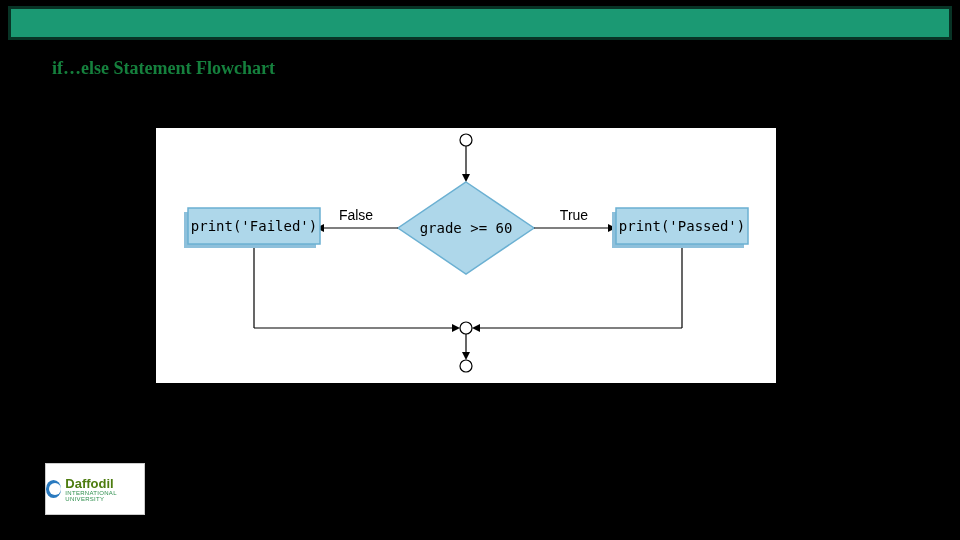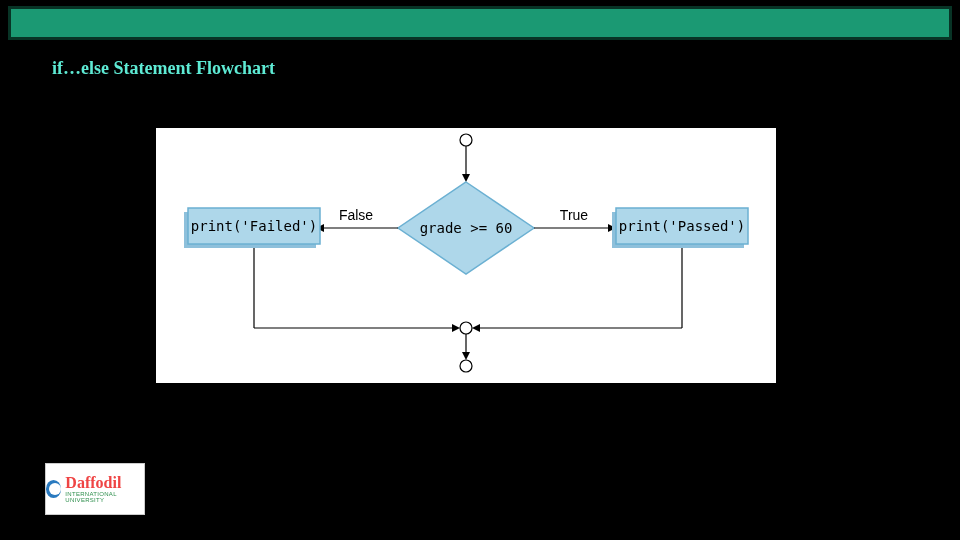--- a/index.html
+++ b/index.html
@@ -1,25 +1,25 @@
 <!DOCTYPE html>
 <html><head>
 <meta charset="utf-8">
 <style>
   html,body{margin:0;padding:0;width:960px;height:540px;background:#000;font-family:Georgia,'Times New Roman',serif;overflow:hidden}
   .top-bar{position:absolute;top:6px;left:8px;right:8px;height:28px;background:#1b9973;border:3px solid #083426}
-  .title{position:absolute;top:58px;left:52px;color:#5eead4;font-size:18px;font-weight:bold}
+  .title{position:absolute;top:58px;left:52px;color:#15803d;font-size:18px;font-weight:bold}
   .diagram{position:absolute;top:128px;left:156px;width:620px;height:255px;background:#fff}
   .diagram svg{width:100%;height:100%;display:block}
   .logo{position:absolute;left:45px;bottom:25px;width:98px;height:50px;background:#fff;border:1px solid #ccc;display:flex;align-items:center;justify-content:center}
   .logo-inner{display:flex;align-items:center;gap:4px}
   .logo-mark{width:18px;height:18px;border-radius:50%;background:#2a7abf;position:relative}
   .logo-mark::after{content:"";position:absolute;top:3px;left:3px;width:12px;height:12px;border-radius:50%;background:#fff}
   .logo-text{display:flex;flex-direction:column;line-height:1}
-  .logo-main{color:#ef4444;font-weight:bold;font-size:16px;font-family:Liberation Serif, serif}
+  .logo-main{color:#4d7c0f;font-weight:bold;font-size:13px;font-family:Liberation Sans, sans-serif}
   .logo-sub{color:#2e8f4d;font-size:6px;font-family:Arial,sans-serif;letter-spacing:.3px}
   .proc-box{fill:#aed7ea;stroke:#6bb0d2;stroke-width:1.5}
   .proc-shadow{fill:#8ec0db}
   .diamond{fill:#aed7ea;stroke:#6bb0d2;stroke-width:1.5}
   .flow{stroke:#000;stroke-width:1.2;fill:none}
   .node-circ{fill:#fff;stroke:#000;stroke-width:1.2}
   .ftxt{font-family:'Consolas','Monaco',monospace;font-size:14px;fill:#000}
   .lbl{font-family:Arial,sans-serif;font-size:14px;fill:#000}
 </style>
 </head>

